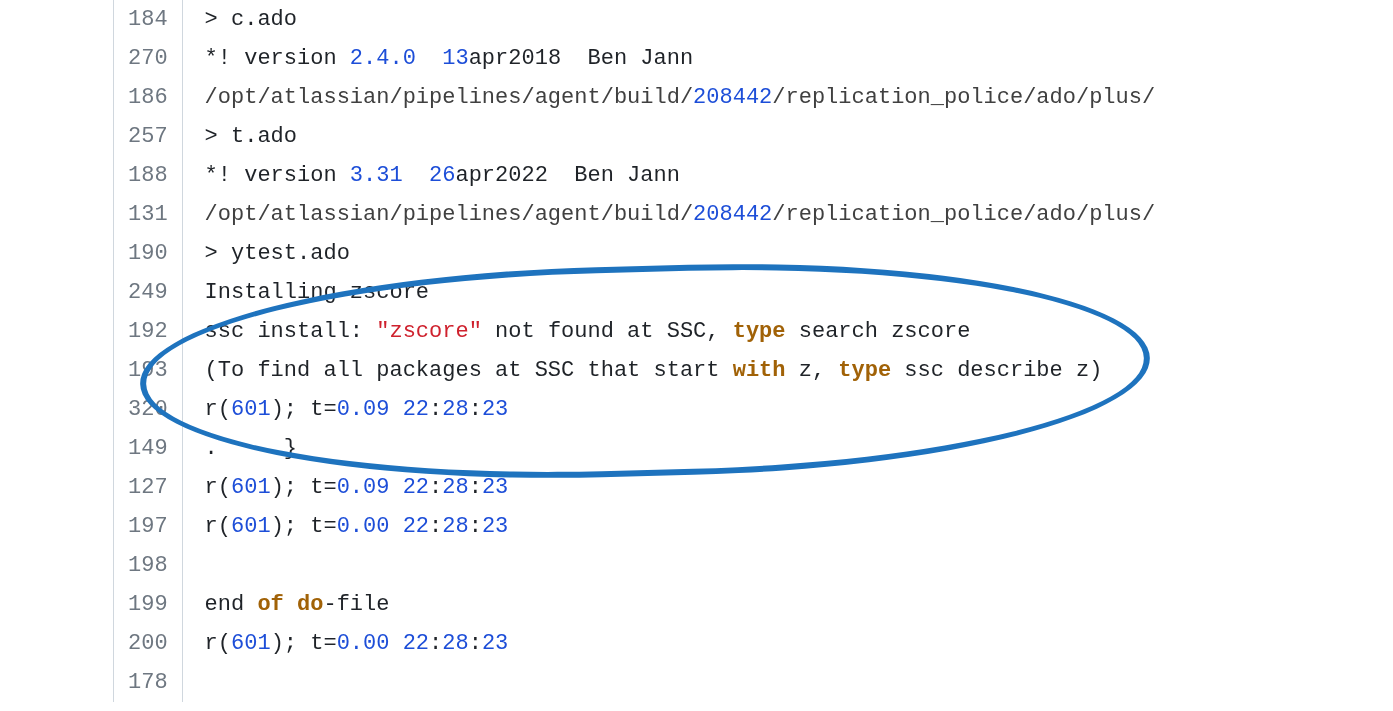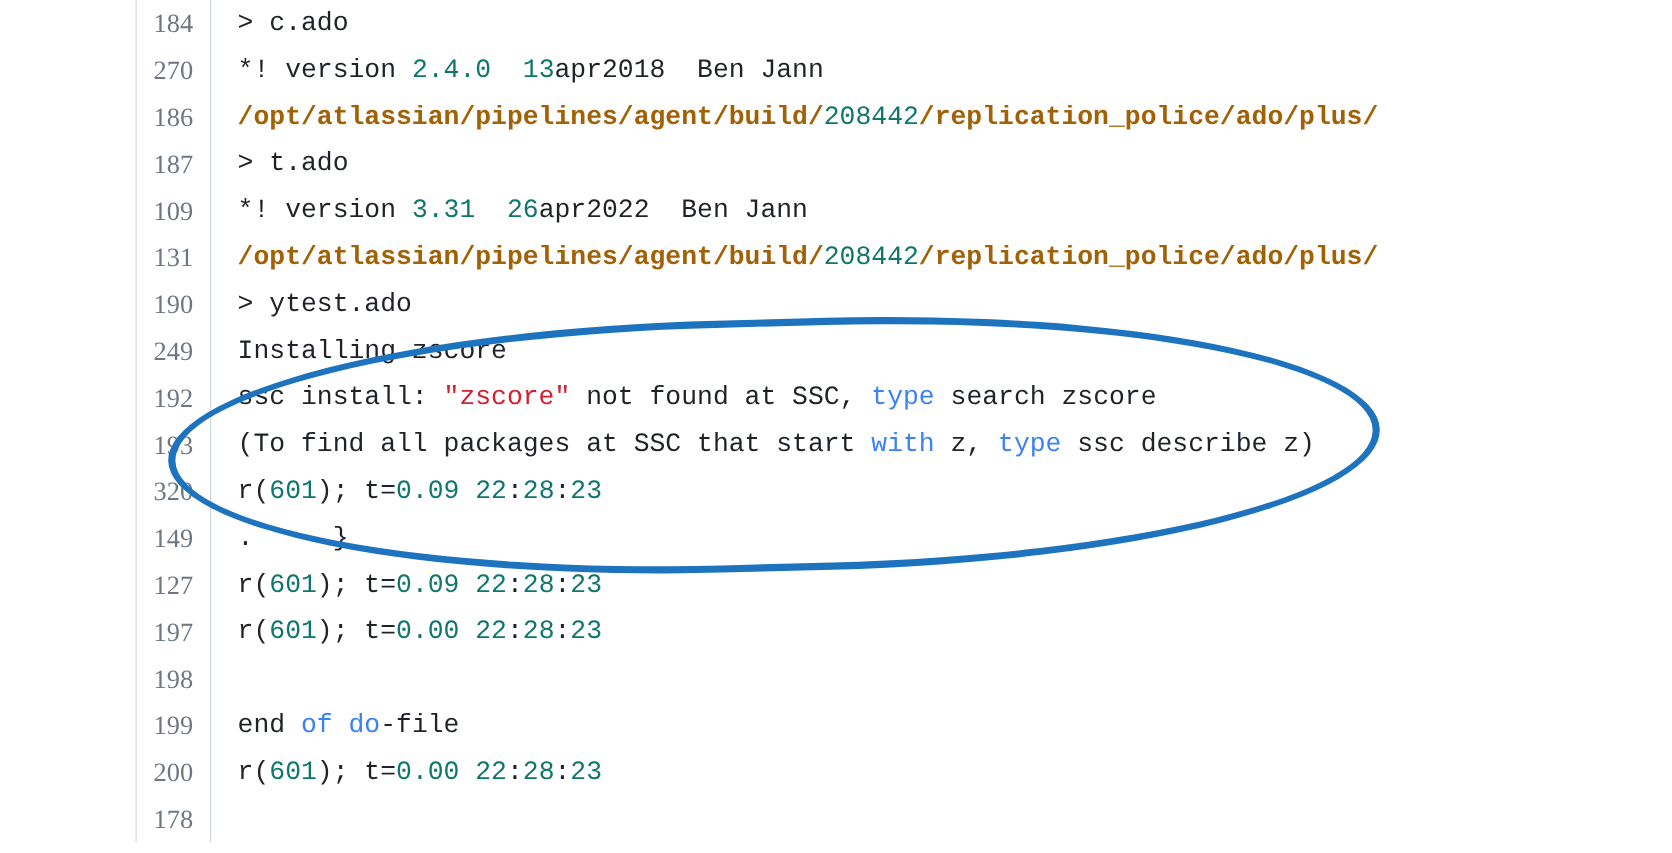--- a/index.html
+++ b/index.html
@@ -20,32 +20,31 @@
       background: #ffffff;
     }
     .gutter {
       border-right: 1px solid #d0d7de;
       background: #ffffff;
       text-align: right;
       padding-right: 14px;
       padding-left: 14px;
       color: #6e7781;
       user-select: none;
-      font-family: Liberation Serif, serif;
     }
     .code {
       padding-left: 22px;
       white-space: pre;
       overflow: hidden;
     }
     .row { height: 39px; line-height: 39px; }
-    .tok-num  { color: #0f766e; }
-    .tok-path { color: #a16207; font-weight: bold; }
+    .tok-num  { color: #1d4ed8; }
+    .tok-path { color: #404040; }
     .tok-str  { color: #cf222e; }
-    .tok-kw   { font-weight: 400; color: #3b82f6; }
+    .tok-kw   { font-weight: 700; color: #a16207; }
     .circle-annot {
       position: absolute;
       left: 140px;
       top: 266px;
       width: 1010px;
       height: 210px;
       border: 6px solid #1e73be;
       border-radius: 50% / 55%;
       pointer-events: none;
       transform: rotate(-1.5deg);
@@ -53,22 +52,22 @@
   </style>
 </head>
 <body>
 
 <div class="viewer">
   <div class="left-rail"></div>
   <div class="gutter" id="gutter">
       <div class="row">184</div>
       <div class="row">270</div>
       <div class="row">186</div>
-      <div class="row">187</div>
-      <div class="row">109</div>
+      <div class="row">257</div>
+      <div class="row">188</div>
       <div class="row">131</div>
       <div class="row">190</div>
       <div class="row">249</div>
       <div class="row">192</div>
       <div class="row">193</div>
       <div class="row">320</div>
       <div class="row">149</div>
       <div class="row">127</div>
       <div class="row">197</div>
       <div class="row">198</div>

